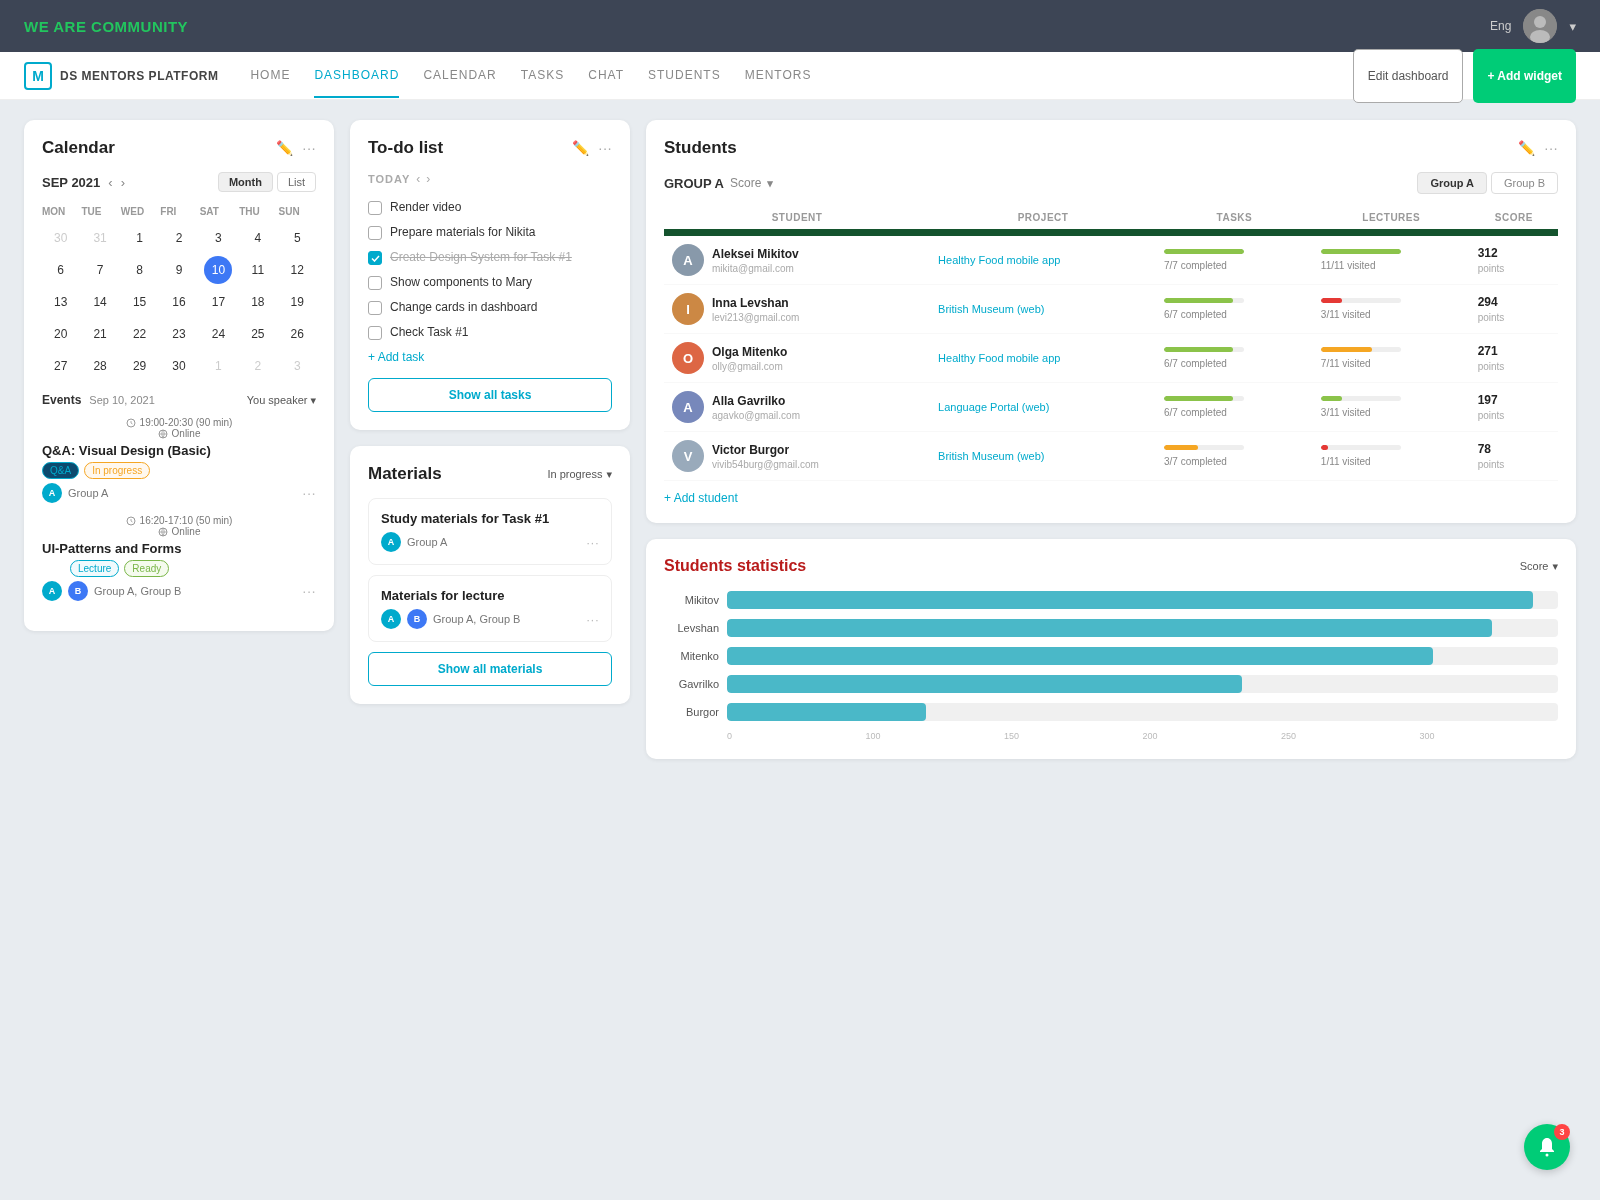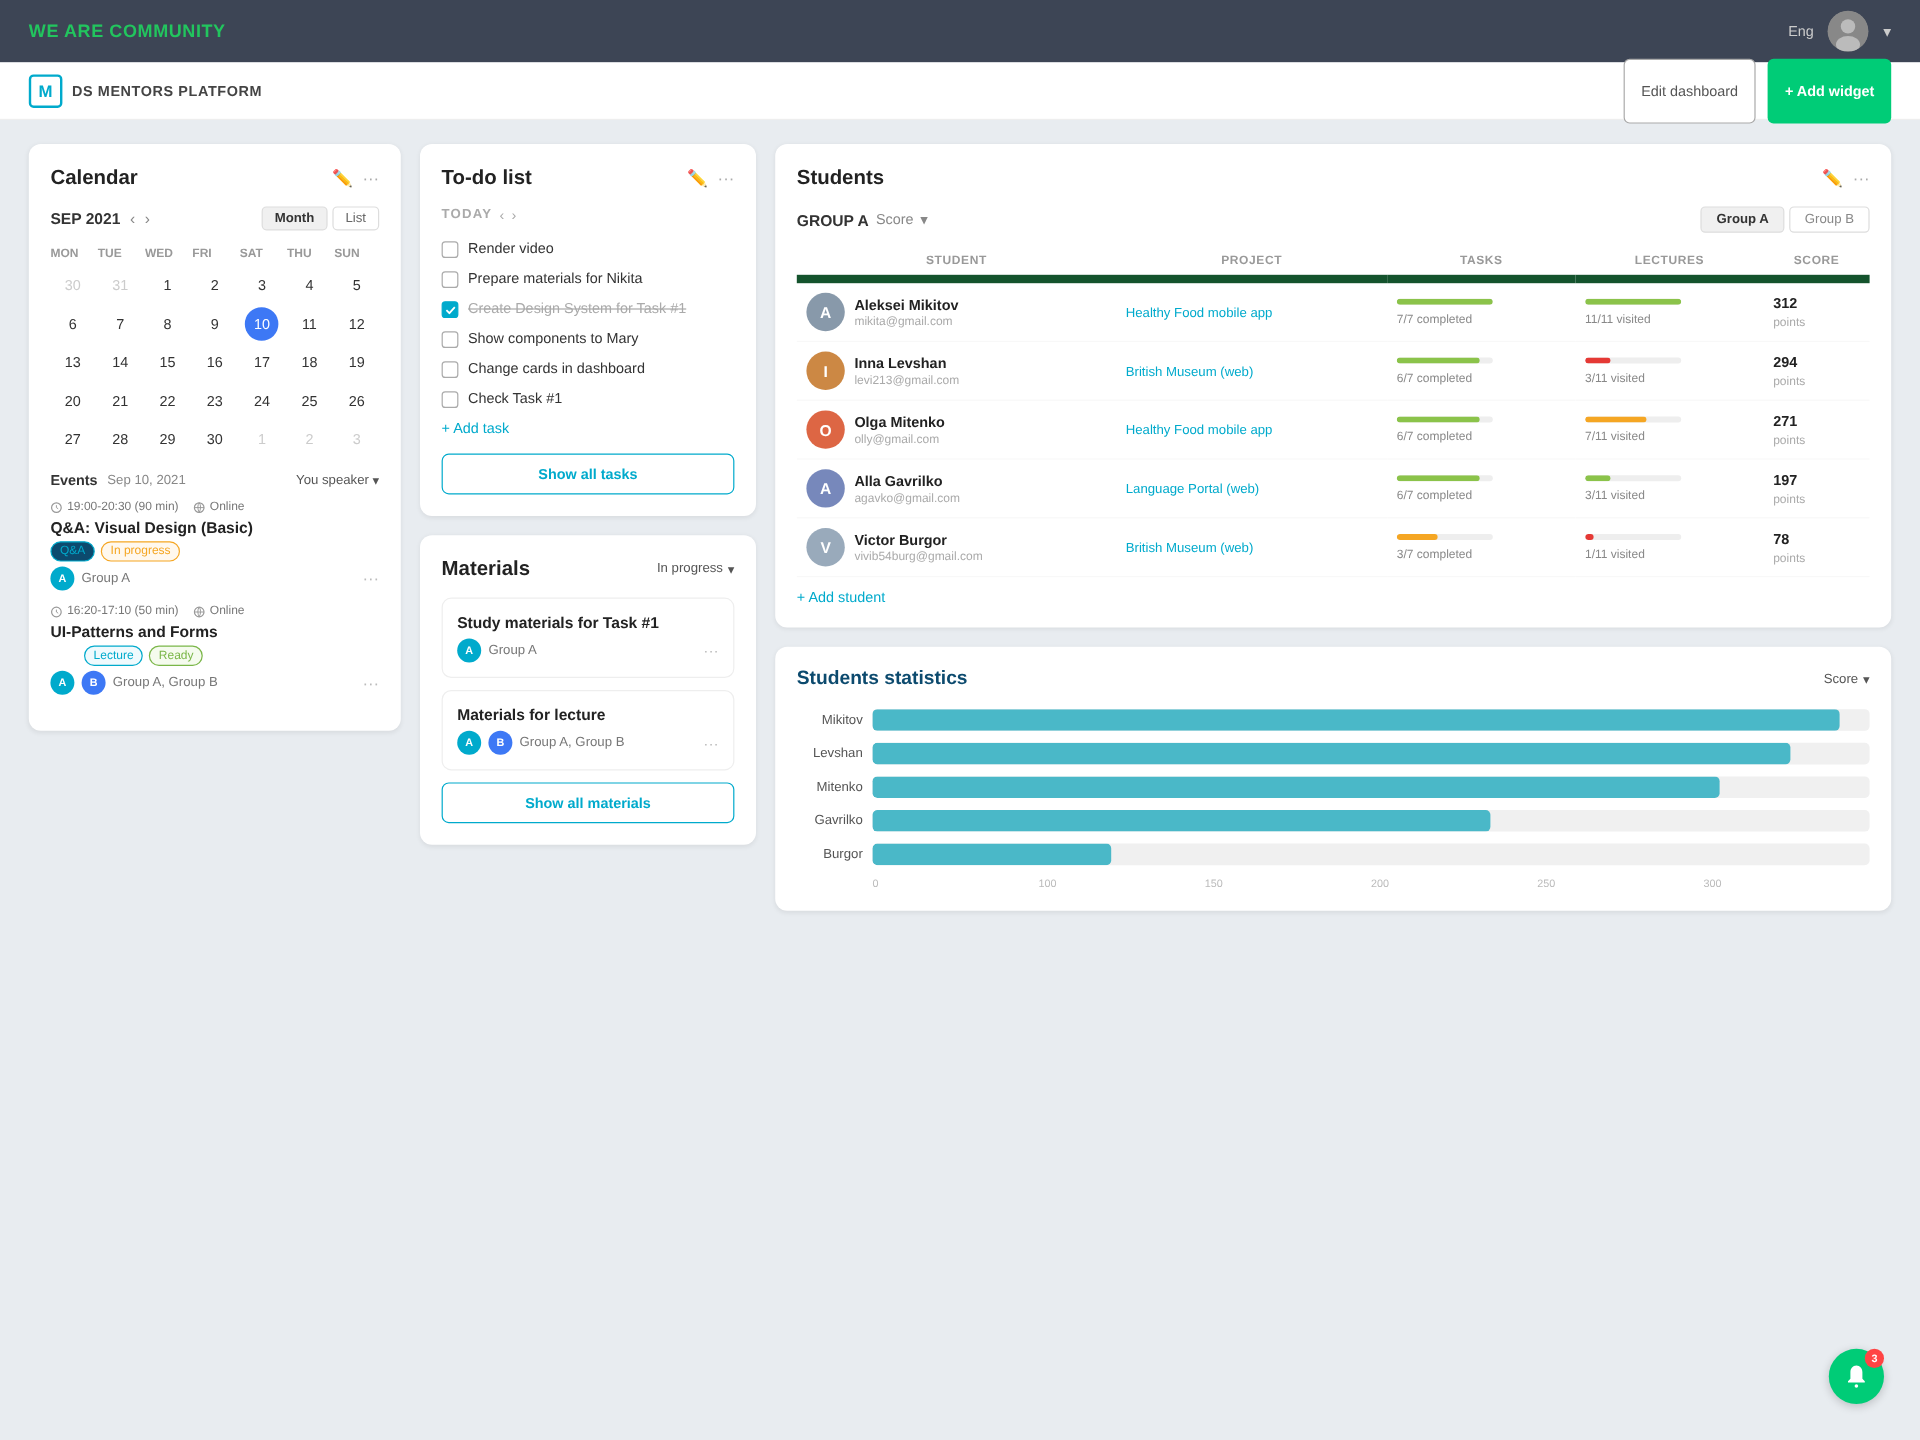--- a/index.html
+++ b/index.html
@@ -52,21 +52,21 @@
     .cal-day { text-align: center; font-size: 12px; padding: 5px 2px; color: #333; cursor: pointer; border-radius: 50%; width: 28px; height: 28px; display: flex; align-items: center; justify-content: center; margin: 1px auto; }
     .cal-day.other-month { color: #ccc; }
     .cal-day.today { background: #3d78f5; color: white; border-radius: 50%; }
 
     
     .events-header { display: flex; align-items: center; gap: 8px; margin: 12px 0 10px; }
     .events-label { font-size: 12px; font-weight: 600; color: #333; }
     .events-date { font-size: 11px; color: #888; flex: 1; }
     .events-filter { font-size: 11px; color: #555; display: flex; align-items: center; gap: 3px; cursor: pointer; }
     .event-item { margin-bottom: 12px; }
-    .event-meta { display: flex; gap: 12px; align-items: center; margin-bottom: 4px; }
+    .event-meta { display: flex; align-items: center; margin-bottom: 4px; flex-direction: column; }
     .event-time { font-size: 10px; color: #777; display: flex; align-items: center; gap: 4px; }
     .event-online { font-size: 10px; color: #777; display: flex; align-items: center; gap: 4px; }
     .event-title { font-size: 13px; font-weight: 600; color: #222; margin-bottom: 4px; }
     .event-tags { display: flex; gap: 5px; margin-bottom: 4px; }
     .tag { font-size: 10px; padding: 2px 7px; border-radius: 10px; border: 1px solid; font-weight: 500; }
     .tag-qa { color: #00aacc; border-color: #00aacc; background: #0c4a6e; }
     .tag-inprogress { color: #f5a623; border-color: #f5a623; background: #fff8ee; }
     .tag-lecture { color: #00aacc; border-color: #00aacc; background: #f0fafd; margin-left: 28px; }
     .tag-ready { color: #7ab648; border-color: #7ab648; background: #f5fbee; }
     .event-group { display: flex; align-items: center; gap: 6px; margin-top: 4px; }
@@ -116,21 +116,21 @@
     .progress-bar { width: 80px; height: 5px; border-radius: 3px; background: #eee; overflow: hidden; margin-bottom: 3px; }
     .progress-fill { height: 100%; border-radius: 3px; }
     .stat-text { font-size: 10px; color: #888; }
     .score-pts { font-size: 12px; font-weight: 700; color: #222; }
     .score-pts-label { font-size: 10px; color: #aaa; }
     .add-student { color: #00aacc; font-size: 12px; cursor: pointer; margin-top: 10px; display: flex; align-items: center; gap: 4px; }
 
     
     .stats-card { background: white; border-radius: 10px; padding: 18px; box-shadow: 0 1px 4px rgba(0,0,0,0.07); margin-top: 16px; }
     .stats-header { display: flex; align-items: center; margin-bottom: 16px; }
-    .stats-title { font-size: 16px; font-weight: 700; color: #0c4a6e; flex: 1; }
+    .stats-title { font-size: 16px; font-weight: 700; color: #b91c1c; flex: 1; }
     .stats-filter { display: flex; align-items: center; gap: 4px; font-size: 11px; color: #555; cursor: pointer; }
     .bar-row { display: flex; align-items: center; margin-bottom: 10px; gap: 8px; }
     .bar-label { font-size: 11px; color: #555; width: 55px; text-align: right; flex-shrink: 0; }
     .bar-bg { flex: 1; height: 18px; background: #f0f0f0; border-radius: 4px; overflow: hidden; }
     .bar-fill { height: 100%; background: #4ab8c8; border-radius: 4px; }
     .bar-axis { display: flex; padding-left: 63px; gap: 0; }
     .bar-tick { font-size: 9px; color: #bbb; flex: 1; text-align: left; }
 
     
     .notif-btn { position: fixed; bottom: 30px; right: 30px; width: 46px; height: 46px; background: #00cc77; border-radius: 50%; display: flex; align-items: center; justify-content: center; cursor: pointer; box-shadow: 0 2px 8px rgba(0,0,0,0.2); }
@@ -153,20 +153,29 @@
       </svg>
     </div>
     <span style="color:#ccc;cursor:pointer;">▾</span>
   </div>
 </nav>
 
 <nav class="sub-nav">
   <div class="logo-box">
     <div class="logo-icon">M</div>
     <span class="platform-name">DS MENTORS PLATFORM</span>
+  </div>
+  <div class="nav-links2">
+    <span class="nav-link2">HOME</span>
+    <span class="nav-link2 active">DASHBOARD</span>
+    <span class="nav-link2">CALENDAR</span>
+    <span class="nav-link2">TASKS</span>
+    <span class="nav-link2">CHAT</span>
+    <span class="nav-link2">STUDENTS</span>
+    <span class="nav-link2">MENTORS</span>
   </div>
   <div class="right-btns">
     <button class="btn-edit">Edit dashboard</button>
     <button class="btn-add">
       <span>+ Add widget</span>
     </button>
   </div>
 </nav>
 
 <div class="main">

